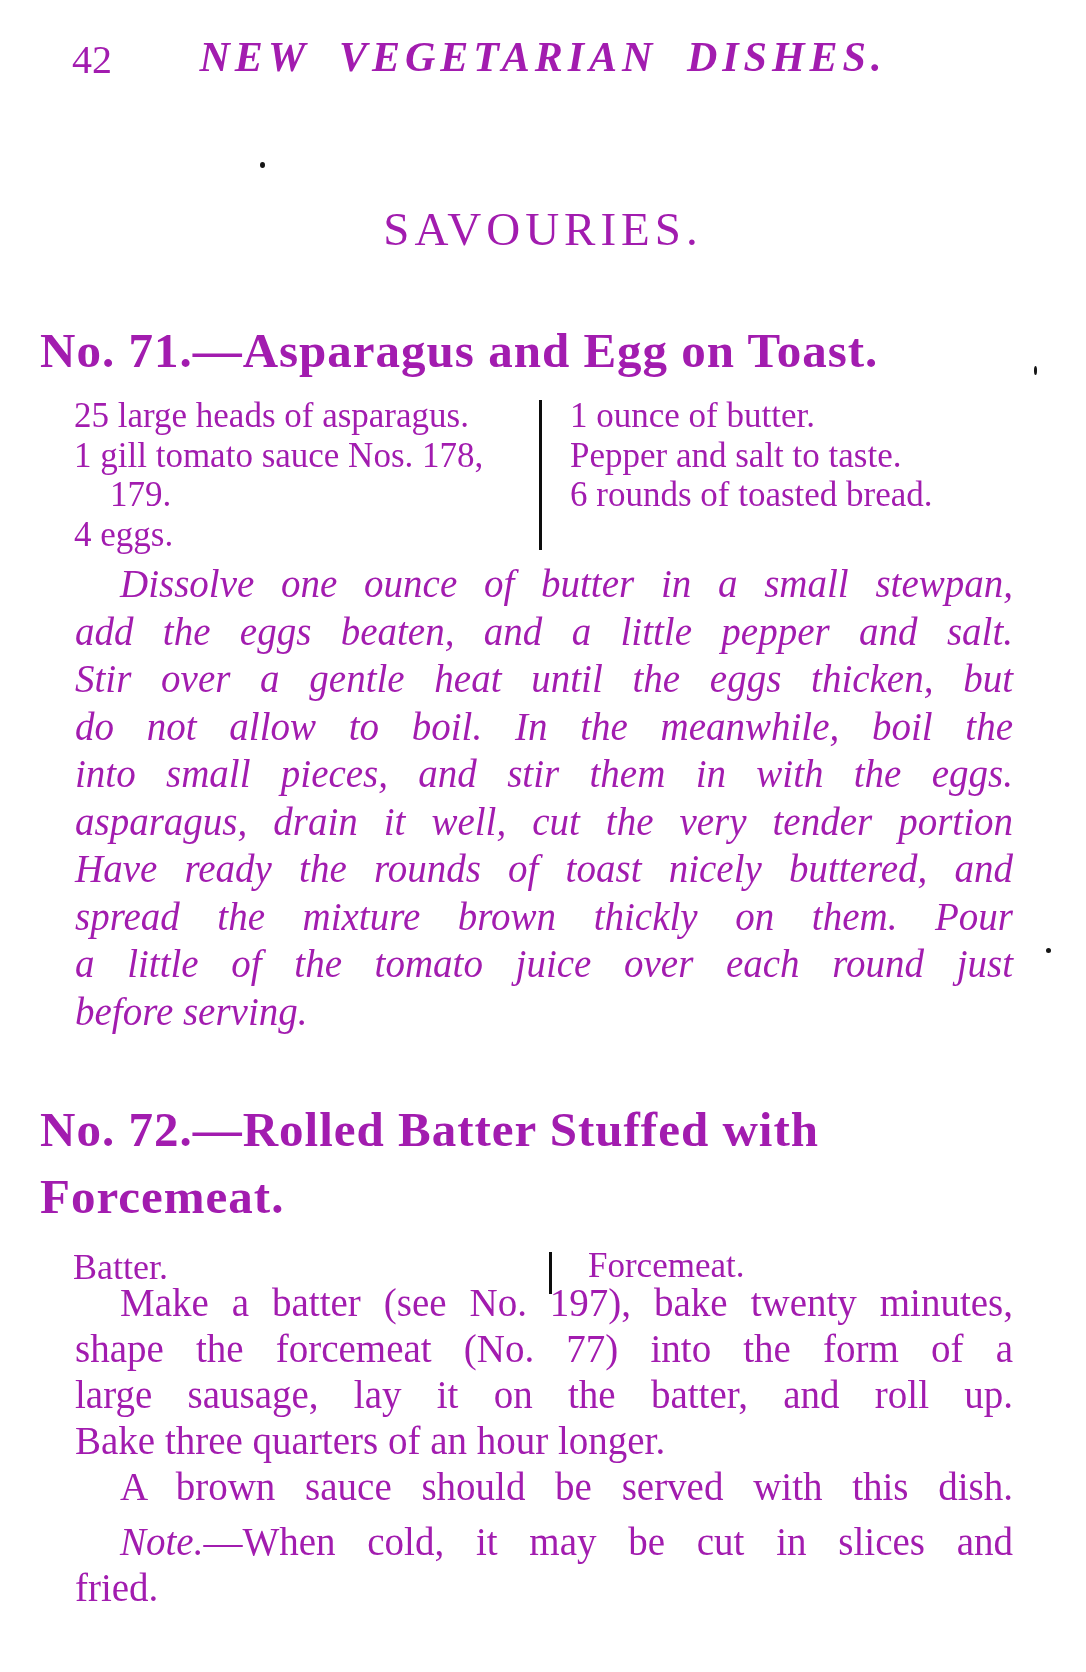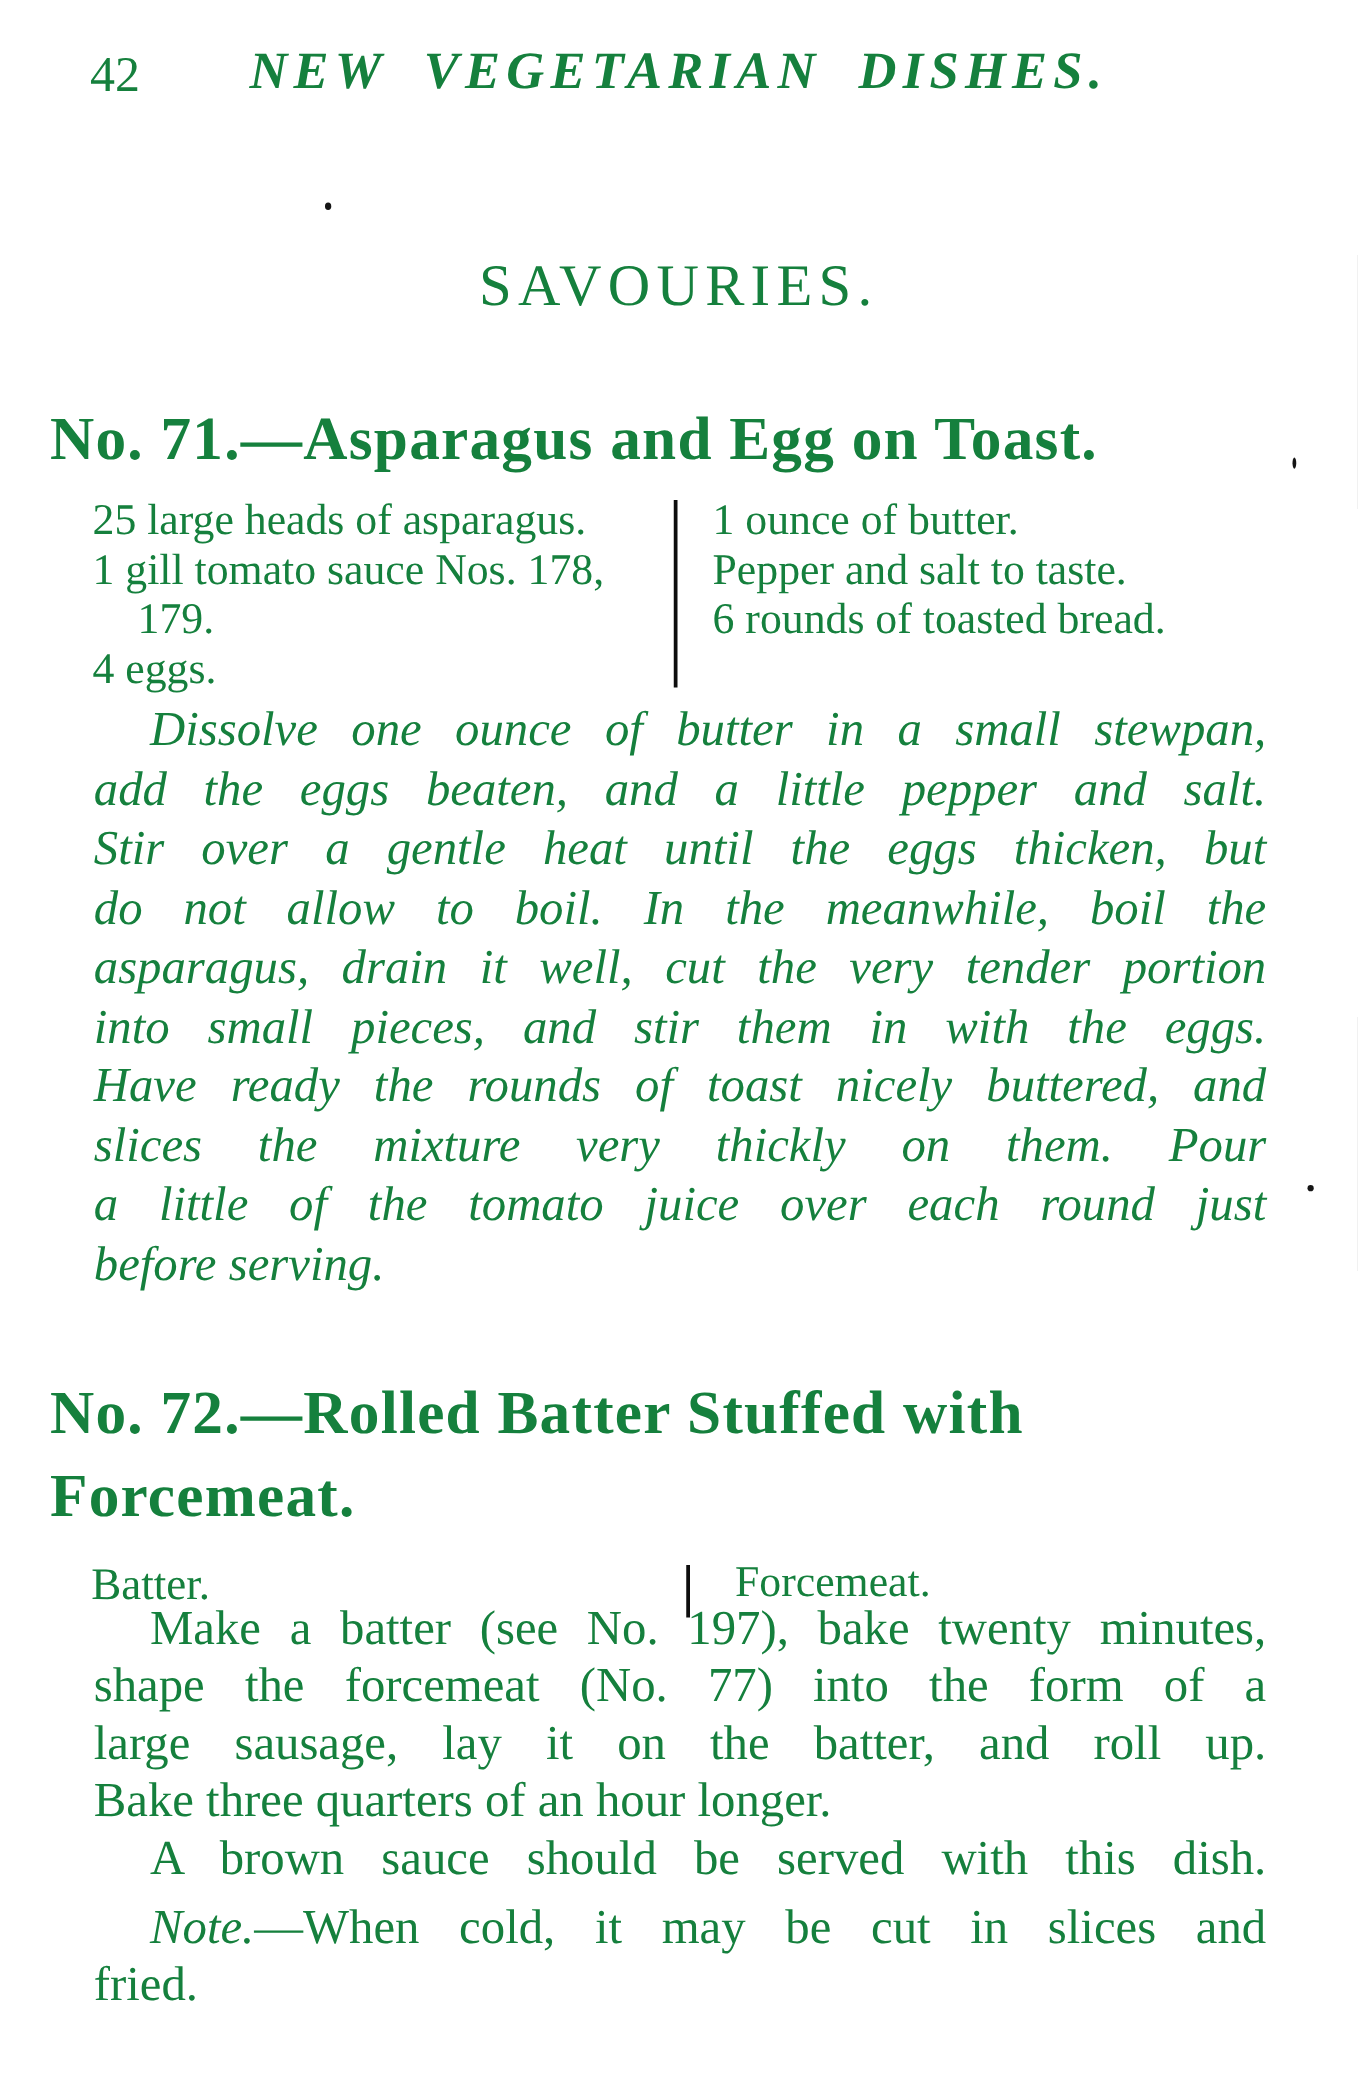--- a/index.html
+++ b/index.html
@@ -2,21 +2,21 @@
 <html><head>
 <meta charset="utf-8">
 <style>
   html, body { margin: 0; padding: 0; background: #e8e8e8; }
   #page {
     position: relative;
     width: 1086px;
     height: 1672px;
     margin: 0 auto;
     background: #ffffff;
-    color: #15803d;
+    color: #a21caf;
     font-family: "Liberation Serif", "DejaVu Serif", serif;
     overflow: hidden;
   }
   .abs { position: absolute; }
 
   
   #page-number {
     left: 72px; top: 36px;
     font-size: 40px;
   }
@@ -122,24 +122,24 @@
     <div>1 ounce of butter.</div>
     <div>Pepper and salt to taste.</div>
     <div>6 rounds of toasted bread.</div>
   </div>
 
   <div class="abs textblock" id="para71">
     <div class="bline jline indent">Dissolve one ounce of butter in a small stewpan,</div>
     <div class="bline jline">add the eggs beaten, and a little pepper and salt.</div>
     <div class="bline jline">Stir over a gentle heat until the eggs thicken, but</div>
     <div class="bline jline">do not allow to boil.  In the meanwhile, boil the</div>
+    <div class="bline jline">into small pieces, and stir them in with the eggs.</div>
     <div class="bline jline">asparagus, drain it well, cut the very tender portion</div>
-    <div class="bline jline">into small pieces, and stir them in with the eggs.</div>
     <div class="bline jline">Have ready the rounds of toast nicely buttered, and</div>
-    <div class="bline jline">slices the mixture very thickly on them.  Pour</div>
+    <div class="bline jline">spread the mixture brown thickly on them.  Pour</div>
     <div class="bline jline">a little of the tomato juice over each round just</div>
     <div class="bline lastline">before serving.</div>
   </div>
 
   <div class="abs recipe-title" id="recipe72-title">
     <div>No. 72.—Rolled Batter Stuffed with</div>
     <div>Forcemeat.</div>
   </div>
 
   <div class="abs" id="ing72-left">Batter.</div>

